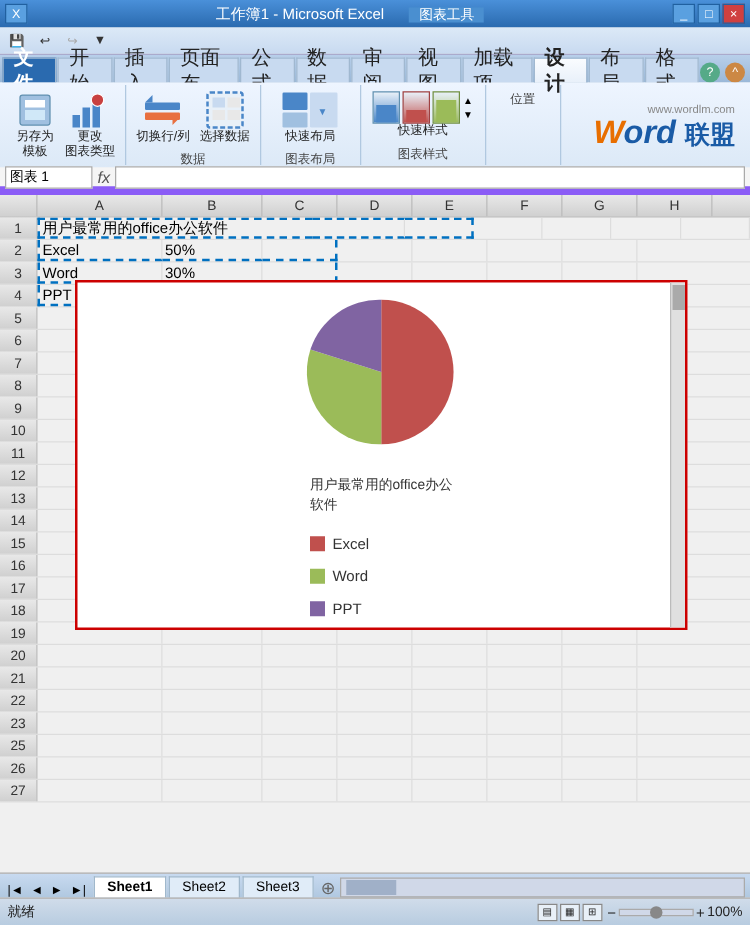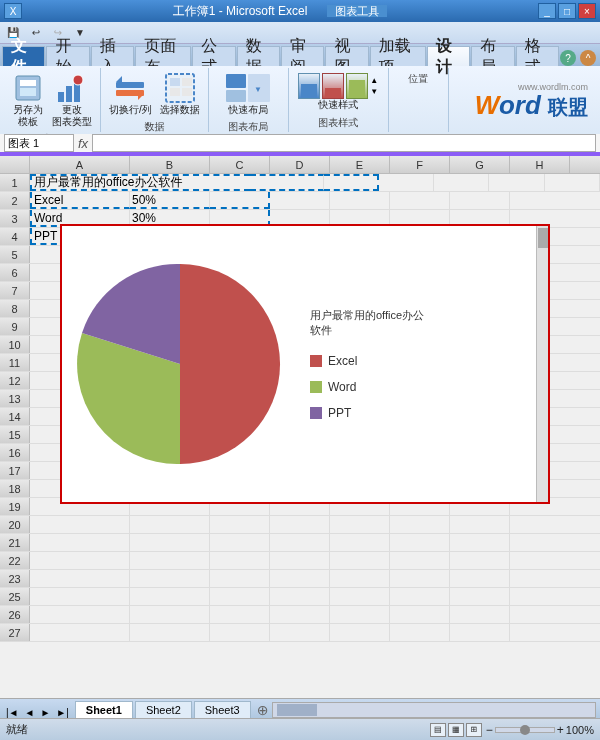--- a/index.html
+++ b/index.html
@@ -110,21 +110,21 @@
     .ribbon-icon-label {
       font-size: 10px;
       color: #222;
       text-align: center;
       line-height: 1.2;
     }
 
     
     .formula-bar {
       background: #f5f5f5;
-      border-bottom: 4px solid #8b5cf6;
+      border-bottom: 7px solid #8b5cf6;
       height: 22px;
       display: flex;
       align-items: center;
       padding: 0 4px;
       gap: 4px;
     }
     .name-box {
       width: 70px;
       height: 18px;
       border: 1px solid #aaa;
@@ -193,20 +193,21 @@
       background: white;
       padding: 8px;
     }
 
     .pie-chart-area {
       display: flex;
       align-items: center;
       gap: 20px;
       width: 100%;
       height: 100%;
+      flex-direction: column;
     }
 
     
     .status-bar {
       background: linear-gradient(to bottom, #d0dcea, #b8cce0);
       border-top: 1px solid #aaa;
       height: 22px;
       display: flex;
       align-items: center;
       justify-content: space-between;

